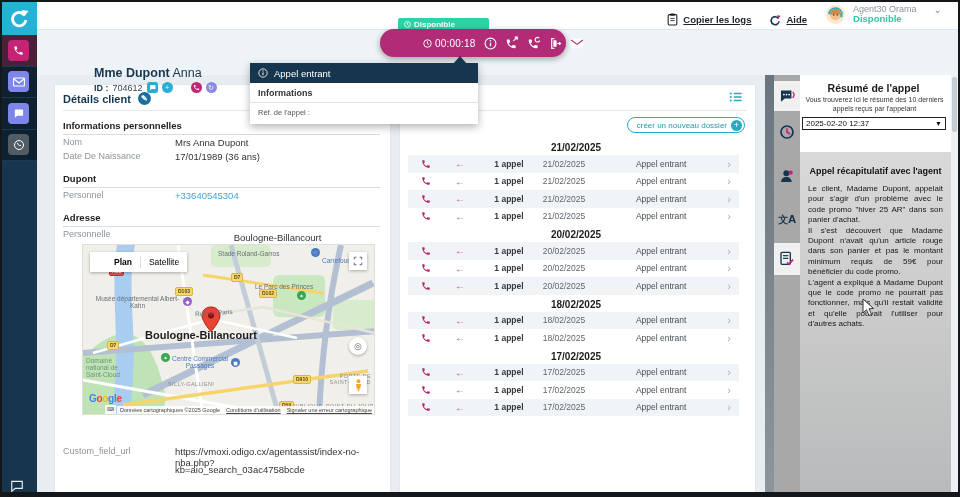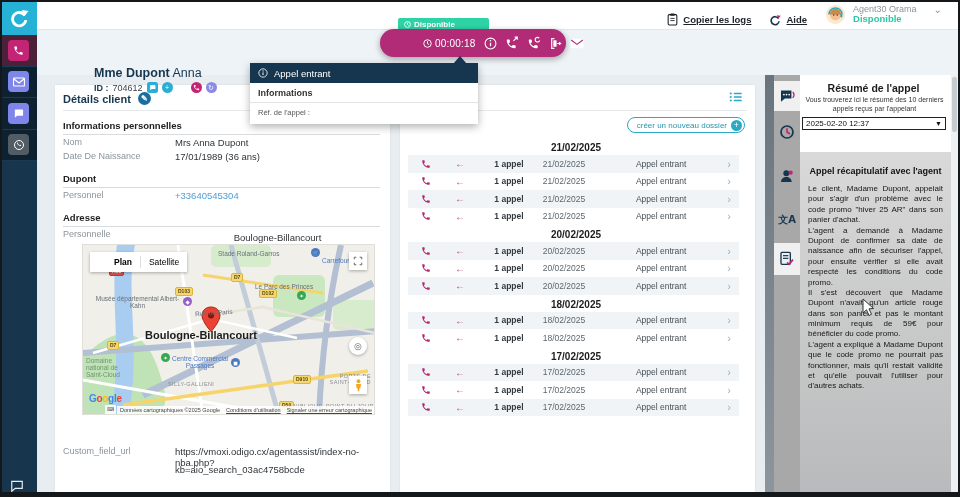--- a/index.html
+++ b/index.html
@@ -621,21 +621,20 @@
   <div class="sum-title">Résumé de l'appel</div>
   <div class="sum-sub">Vous trouverez ici le résumé des 10 derniers appels reçus par l'appelant</div>
   <div class="sum-select">
     <span>2025-02-20 12:37</span>
     <span style="font-size:7px">▼</span>
   </div>
   <div class="sum-gray">
     <div class="sum-head">Appel récapitulatif avec l'agent</div>
     <div class="sum-paras">
         <div>Le client, Madame Dupont, appelait pour s'agir d'un problème avec le code promo "hiver 25 AR" dans son panier d'achat.</div>
-        <div>L'agent a demandé à Madame Dupont de confirmer sa date de naissance afin de sécuriser l'appel, pour ensuite vérifier si elle avait respecté les conditions du code promo.</div>
         <div>Il s'est découvert que Madame Dupont n'avait qu'un article rouge dans son panier et pas le montant minimum requis de 59€ pour bénéficier du code promo.</div>
         <div>L'agent a expliqué à Madame Dupont que le code promo ne pourrait pas fonctionner, mais qu'il restait validité et qu'elle pouvait l'utiliser pour d'autres achats.</div>
       </div>
   </div>
 </div>
 
 <div class="abs right-scrollbar">
     <div class="thumb"></div>
   </div>
 

